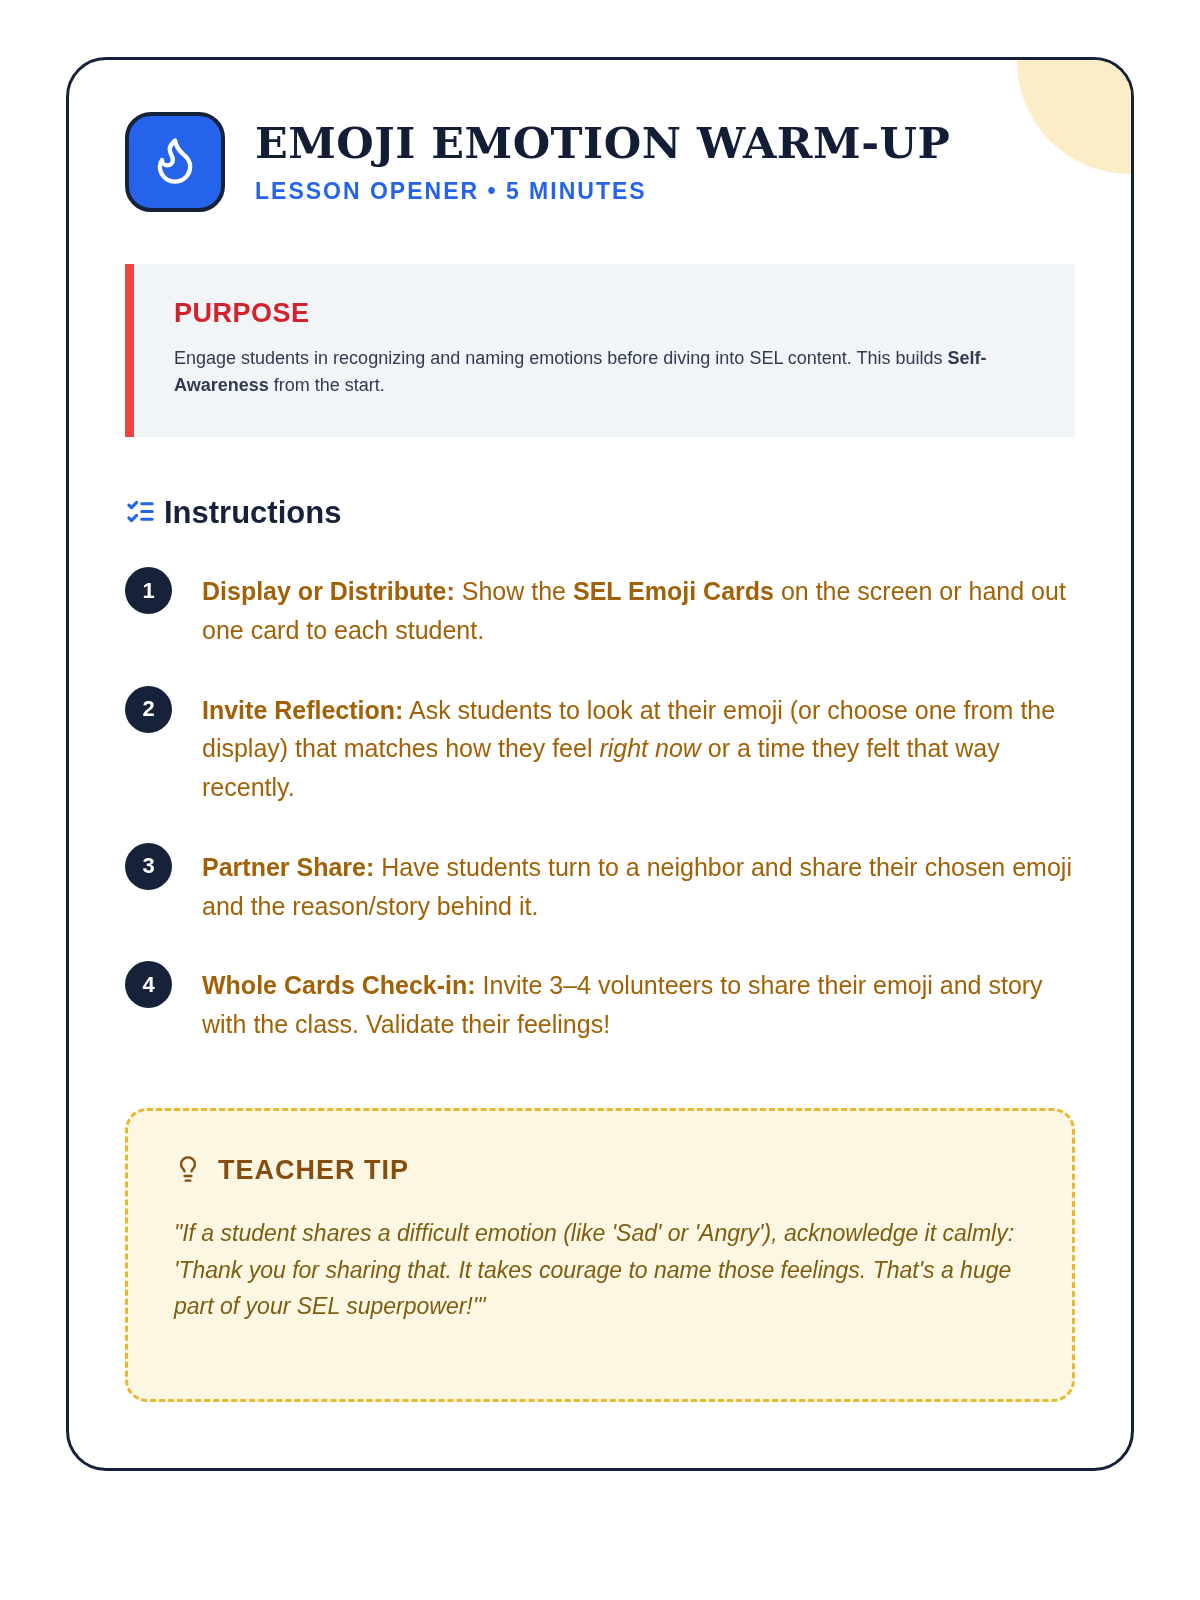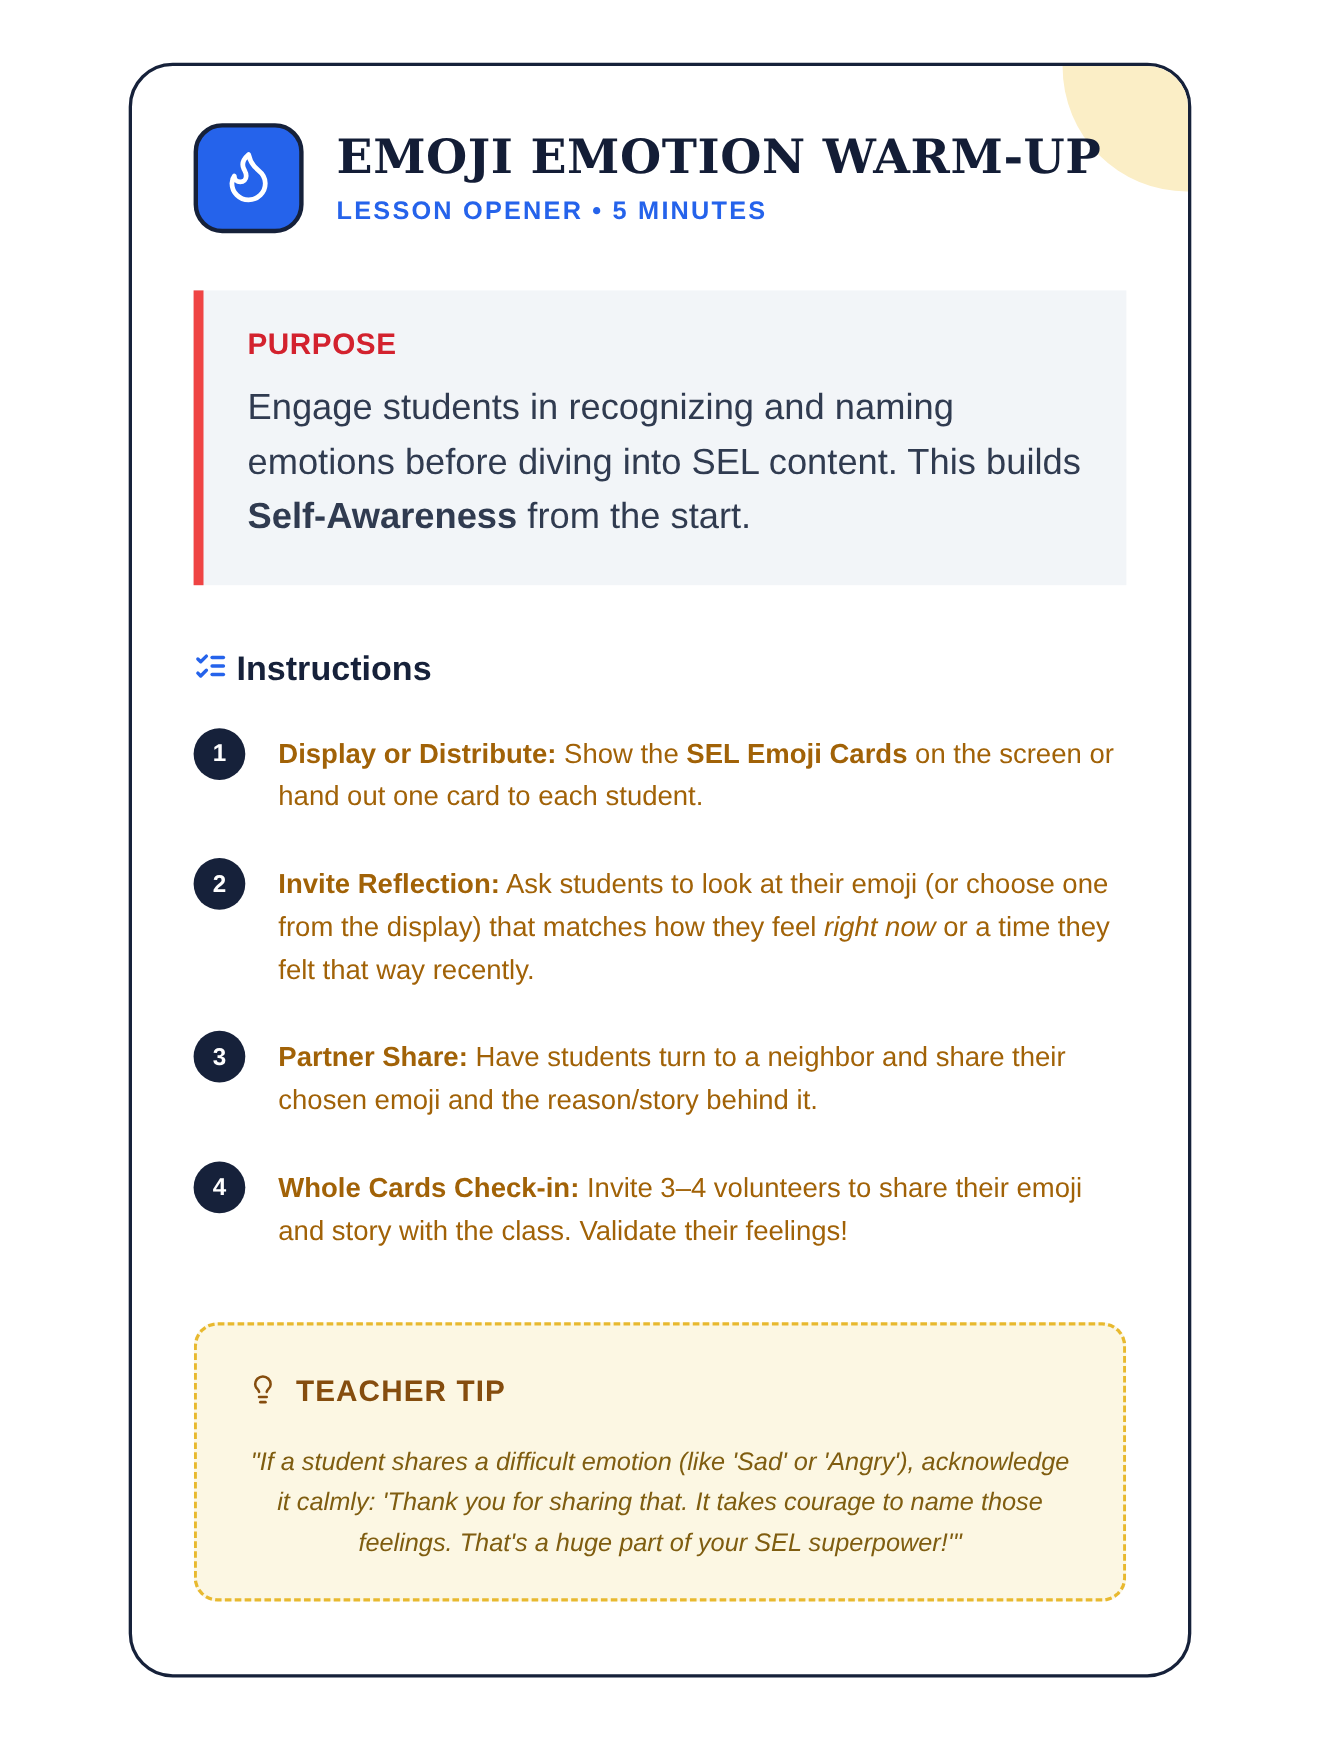--- a/index.html
+++ b/index.html
@@ -6,21 +6,21 @@
   html, body { background: #ffffff; }
   body {
     width: 1200px;
     height: 1600px;
     font-family: "Liberation Sans", sans-serif;
     position: relative;
   }
   .card {
     position: relative;
     margin: 57px auto 0;
-    width: 966px;
+    width: 1068px;
     background: #ffffff;
     border: 3px solid #16213a;
     border-radius: 40px;
     overflow: hidden;
     padding: 52px 56px 66px;
   }
   .corner-deco {
     position: absolute;
     top: -112px;
     right: -112px;
@@ -70,21 +70,21 @@
     padding: 34px 40px 38px;
   }
   .purpose-heading {
     font-size: 27px;
     font-weight: 800;
     letter-spacing: 0.5px;
     color: #d3222e;
   }
   .purpose-body {
     margin-top: 16px;
-    font-size: 33px;
+    font-size: 18px;
     line-height: 1.5;
     color: #303b50;
   }
   
   .instructions-header {
     margin-top: 58px;
     display: flex;
     align-items: center;
     gap: 8px;
   }
@@ -117,22 +117,21 @@
     font-size: 25px;
     line-height: 1.55;
     color: #a16207;
   }
   
   .tip-box {
     margin-top: 64px;
     background: #fcf7e3;
     border: 3px dashed #e8b92f;
     border-radius: 22px;
-    padding: 44px 46px 32px;
-    text-align: center;
+    padding: 44px 46px 74px;
   }
   .tip-header {
     display: flex;
     align-items: center;
     gap: 16px;
   }
   .tip-heading {
     font-size: 27px;
     font-weight: 800;
     letter-spacing: 1px;

